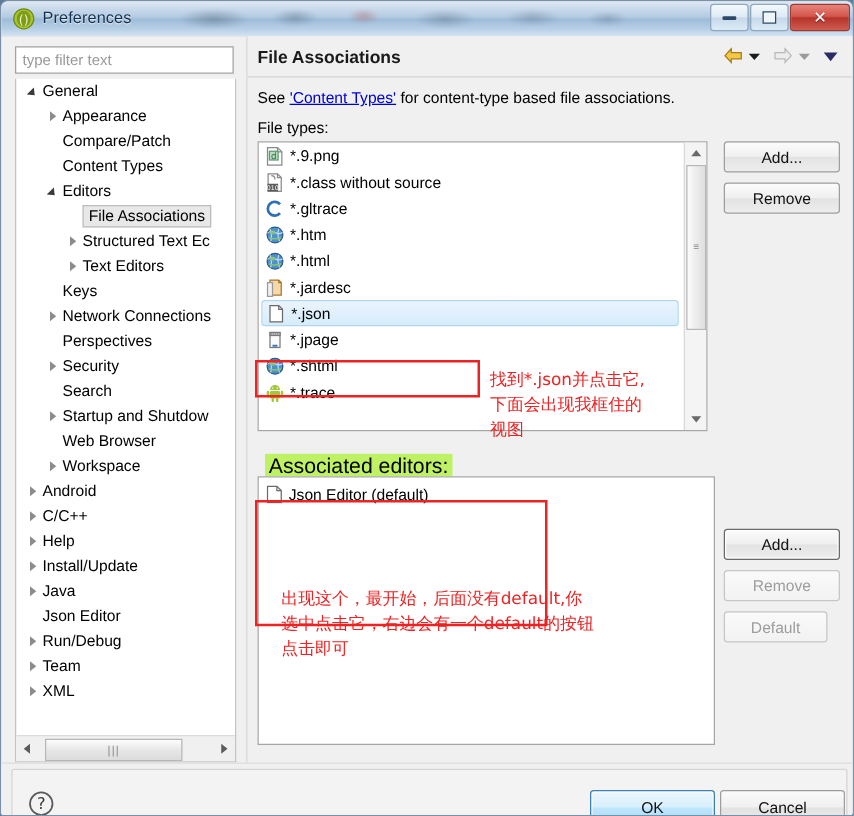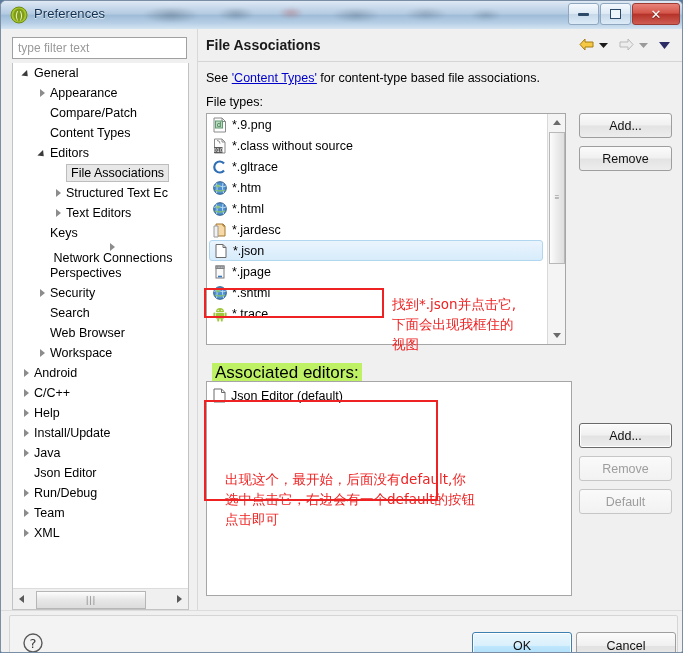--- a/index.html
+++ b/index.html
@@ -251,21 +251,21 @@
     position: absolute; left: 0; top: 18px; width: 366px; height: 215px;
     background: #ffffff; border: 1px solid #a6a6a6; box-sizing: border-box;
   }
   .ae-row {
     position: absolute; left: 6px; top: 6px;
     display: flex; align-items: flex-end;
     font-size: 12.5px; color: #000;
   }
   .btn-add2  { position: absolute; left: 381px; top: 394px; width: 93px; height: 25px; }
   .btn-rem2  { position: absolute; left: 381px; top: 427px; width: 93px; height: 25px; }
-  .btn-def2  { position: absolute; left: 381px; top: 460px; width: 93px; height: 25px; }
+  .btn-def2  { position: absolute; left: 381px; top: 460px; width: 83px; height: 25px; }
 
   
   .redbox {
     position: absolute; border: 2px solid #ee2222; box-sizing: border-box;
     pointer-events: none;
   }
   .redbox-json { left: 203px; top: 259px; width: 180px; height: 30px; }
   .redbox-ae   { left: 203px; top: 371px; width: 234px; height: 101px; }
   .annot {
     position: absolute;
@@ -382,39 +382,45 @@
           <div class="tnode" style="padding-left: 38px;">
             <span class="arrow">
               <span class="tri-collapsed"></span>
             </span>
             <span class="tlabel">Text Editors</span>
           </div>
           <div class="tnode" style="padding-left: 22px;">
             <span class="arrow"></span>
             <span class="tlabel">Keys</span>
           </div>
-          <div class="tnode" style="padding-left: 22px; flex-direction: column;">
+          <div class="tnode" style="padding-left: 22px;">
             <span class="arrow">
               <span class="tri-collapsed"></span>
             </span>
             <span class="tlabel">Network Connections</span>
           </div>
           <div class="tnode" style="padding-left: 22px;">
             <span class="arrow"></span>
             <span class="tlabel">Perspectives</span>
           </div>
           <div class="tnode" style="padding-left: 22px;">
             <span class="arrow">
               <span class="tri-collapsed"></span>
             </span>
             <span class="tlabel">Security</span>
           </div>
           <div class="tnode" style="padding-left: 22px;">
             <span class="arrow"></span>
             <span class="tlabel">Search</span>
+          </div>
+          <div class="tnode" style="padding-left: 22px;">
+            <span class="arrow">
+              <span class="tri-collapsed"></span>
+            </span>
+            <span class="tlabel">Startup and Shutdow</span>
           </div>
           <div class="tnode" style="padding-left: 22px;">
             <span class="arrow"></span>
             <span class="tlabel">Web Browser</span>
           </div>
           <div class="tnode" style="padding-left: 22px;">
             <span class="arrow">
               <span class="tri-collapsed"></span>
             </span>
             <span class="tlabel">Workspace</span>

